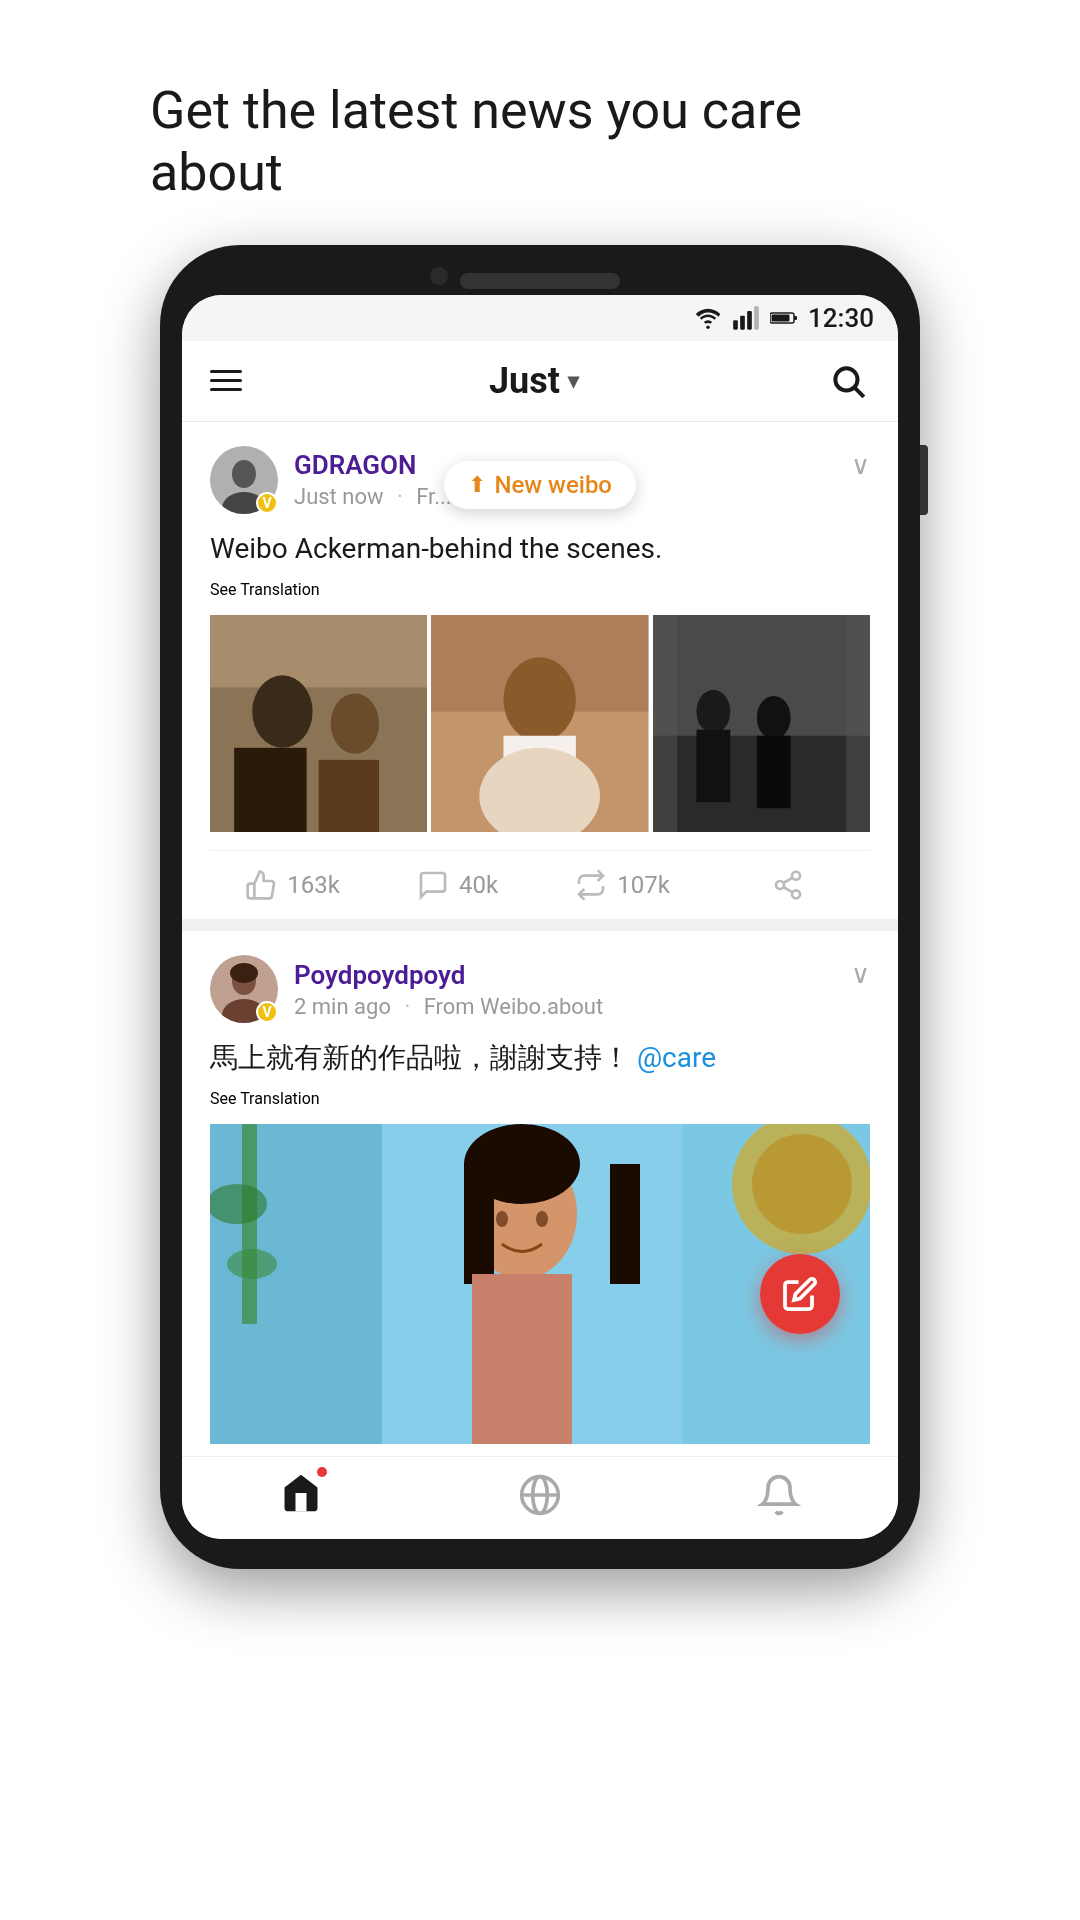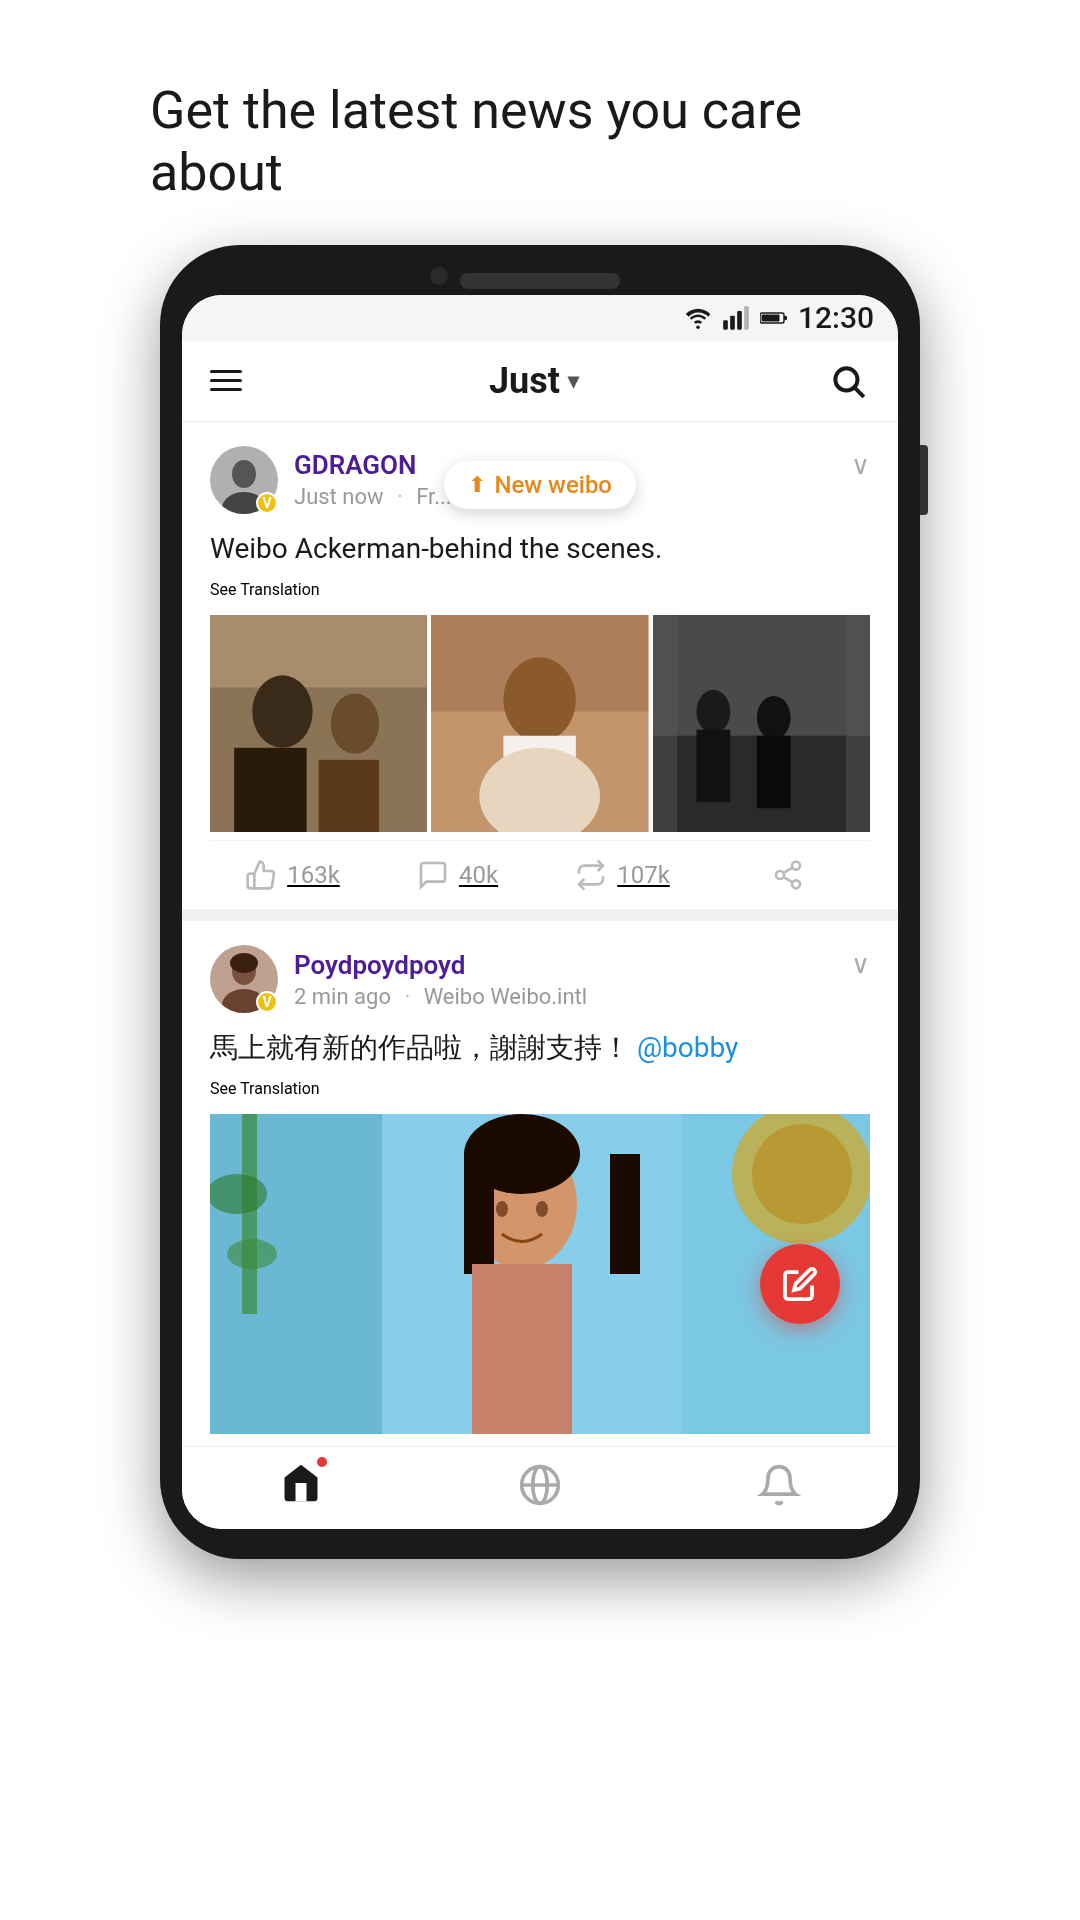--- a/index.html
+++ b/index.html
@@ -89,21 +89,21 @@
       padding: 10px 24px;
       gap: 12px;
       height: 46px;
     }
     .status-icons {
       display: flex;
       align-items: center;
       gap: 10px;
     }
     .status-time {
-      font-size: 30px;
+      font-size: 26px;
       font-weight: 500;
       color: #1a1a1a;
     }
 
     
     .app-header {
       background: #ffffff;
       display: flex;
       align-items: center;
       justify-content: space-between;
@@ -278,23 +278,22 @@
       background: #ddd;
       overflow: hidden;
     }
 
     
     .action-bar {
       display: flex;
       align-items: center;
       padding: 18px 0;
       border-top: 1px solid #f0f0f0;
-      margin-top: 8px;
+      margin-top: 18px;
       gap: 0;
-      text-decoration: underline;
     }
     .action-item {
       display: flex;
       align-items: center;
       gap: 10px;
       flex: 1;
       justify-content: center;
     }
     .action-count {
       font-size: 24px;
@@ -536,30 +535,30 @@
                       <ellipse cx="34" cy="18" rx="14" ry="10" fill="#3a2010"></ellipse>
                     </svg>
                   </div>
                   <div class="avatar-badge">V</div>
                 </div>
                 <div class="post-meta">
                   <span class="post-username">Poydpoydpoyd</span>
                   <span class="post-time">
                     <span>2 min ago</span>
                     <span style="margin-left:8px; color:#bbb;">·</span>
-                    <span style="margin-left:8px;">Weibo Weibo.intl</span>
+                    <span style="margin-left:8px;">From Weibo.about</span>
                   </span>
                 </div>
               </div>
               <span class="chevron-down">∨</span>
             </div>
 
             <div class="post-text">
               <span>馬上就有新的作品啦，謝謝支持！</span>
-              <span class="mention">@bobby</span>
+              <span class="mention">@care</span>
             </div>
             <div class="see-translation">See Translation</div>
 
             <div class="post-single-image" style="position:relative;">
               
               <svg width="100%" height="320" viewBox="0 0 716 320" preserveAspectRatio="xMidYMid slice">
 
                 <rect width="716" height="320" fill="#87CEEB"></rect>
 
                 <rect x="0" y="0" width="200" height="320" fill="#6BB8D4"></rect>

